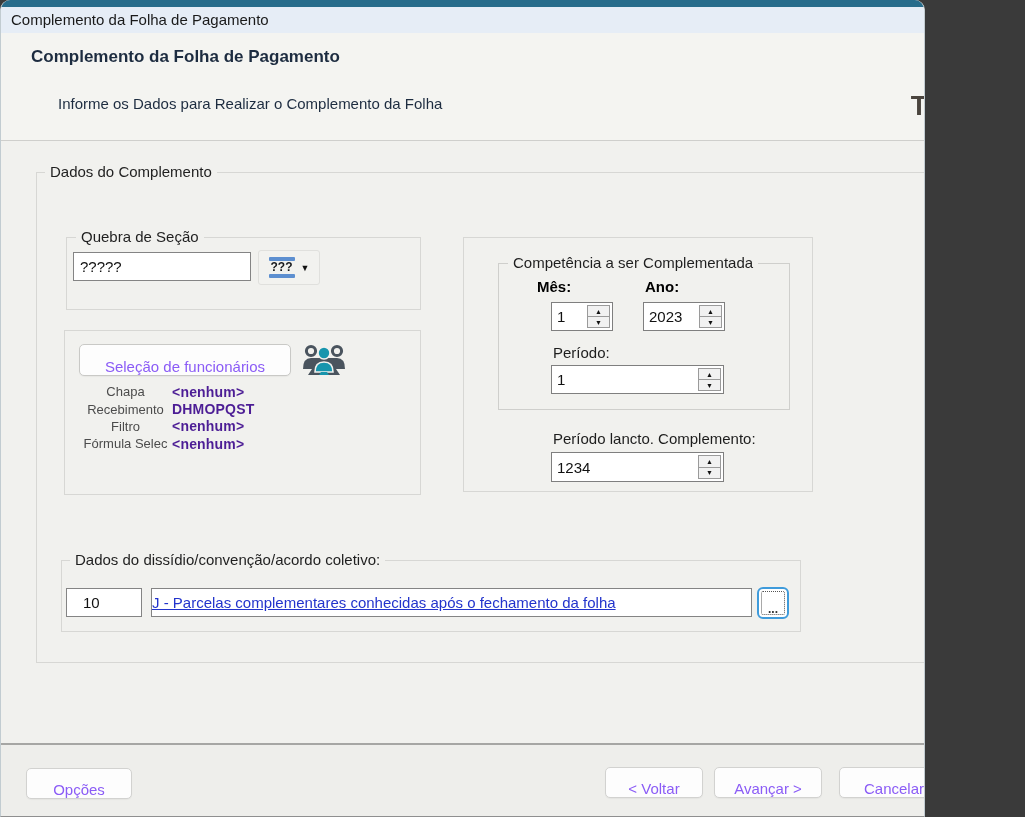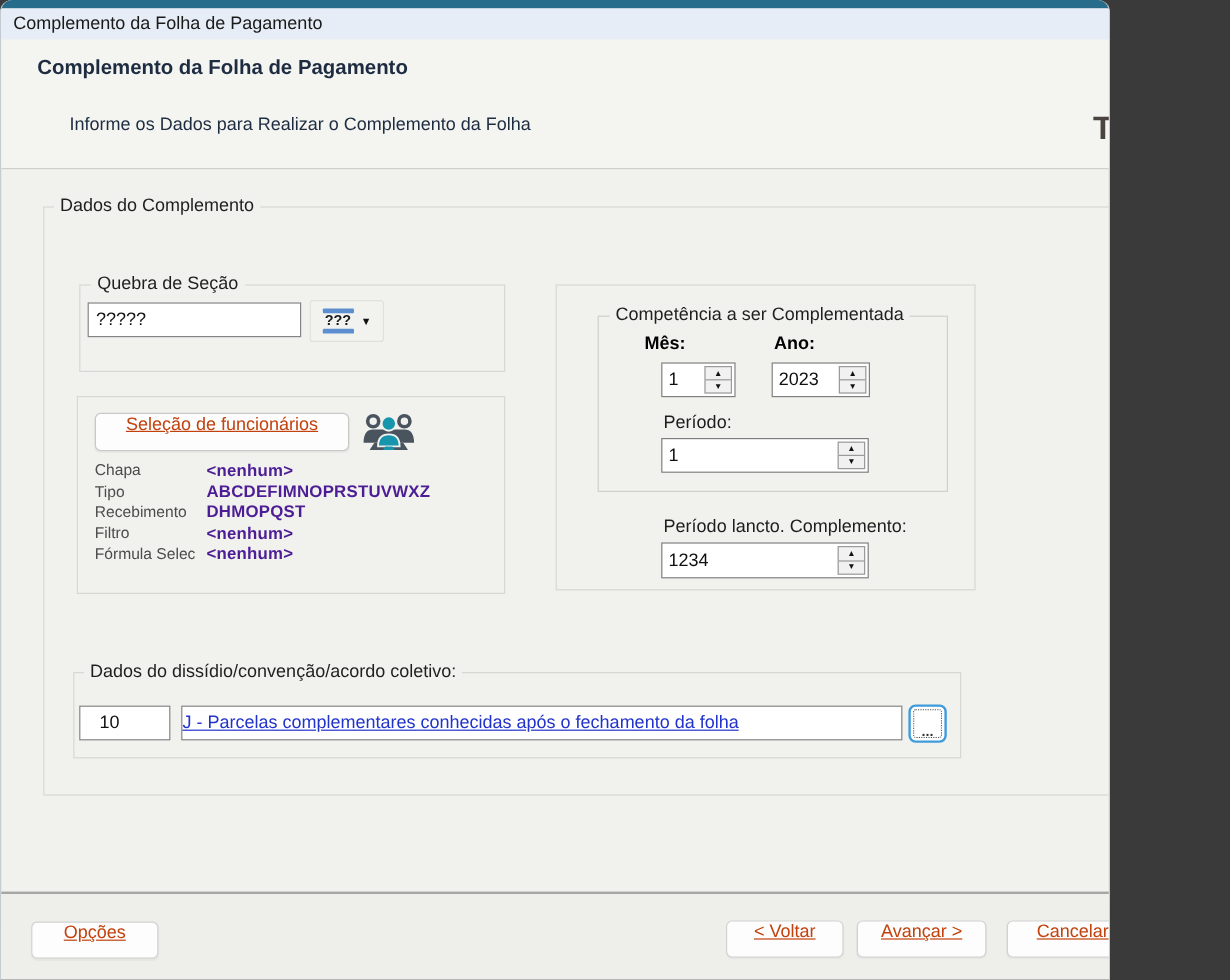--- a/index.html
+++ b/index.html
@@ -24,25 +24,25 @@
           font-family:"Liberation Sans",sans-serif;font-size:15px;color:#111;padding:0 6px;outline:none;}
 
   .picker{position:absolute;display:flex;align-items:center;justify-content:center;
           background:#f2f2ef;border:1px solid #e0e0dd;border-radius:3px;cursor:pointer;}
   .picker-icon{display:flex;flex-direction:column;align-items:center;gap:1px;}
   .pbar{width:26px;height:4px;background:#5d8fd0;border-radius:1px;}
   .ptext{font-size:12px;font-weight:bold;color:#16181c;line-height:11px;}
   .parrow{font-size:9px;color:#111;margin-left:6px;}
 
   .btn{position:absolute;background:#fdfdfd;border:1px solid #d2d2d0;border-radius:5px;
-       font-size:15px;color:#c2410c;text-align:center;box-sizing:border-box;cursor:pointer;
-       display:flex;align-items:flex-start;justify-content:center;box-shadow:0 1px 1px rgba(0,0,0,0.04);text-decoration:underline;}
+       font-size:15px;color:#8b5cf6;text-align:center;box-sizing:border-box;cursor:pointer;
+       display:flex;align-items:flex-end;justify-content:center;box-shadow:0 1px 1px rgba(0,0,0,0.04);}
 
   .criteria{position:absolute;left:78px;top:383px;width:335px;}
-  .crow{display:flex;height:17.4px;align-items:center;}
+  .crow{display:flex;height:17.4px;align-items:center;text-align:center;}
   .clabel{width:93px;font-size:13px;color:#4c4c4c;}
   .cvalue{font-size:14px;font-weight:bold;color:#4c1d95;letter-spacing:0.2px;}
 
   .flabel{position:absolute;font-size:15px;color:#1d1d1d;}
   .flabel.b{font-weight:bold;color:#000;}
 
   .spin{position:absolute;background:#fff;border:1px solid #7f7f7f;box-sizing:border-box;
         display:flex;align-items:stretch;}
   .spin-val{flex:1;font-size:15px;color:#111;padding-left:5px;display:flex;align-items:center;overflow:hidden;}
   .spin-btns{width:21px;margin:2px;border:1px solid #9a9a9a;background:#f1f1f1;
@@ -114,24 +114,20 @@
     <circle cx="23" cy="10" r="6" fill="#1795ad" stroke="#f1f1ee" stroke-width="1.6"></circle>
     <path d="M14,29 Q14,19 23,19 Q32,19 32,29 Z" fill="#1795ad" stroke="#f1f1ee" stroke-width="1.6"></path>
     <path d="M18,32 L20,29 H26 L28,32 Z" fill="#1795ad"></path>
   </svg>
   <div class="criteria">
     <div class="crow">
       <span class="clabel">Chapa</span>
       <span class="cvalue">&lt;nenhum&gt;</span>
     </div>
     <div class="crow">
-      <span class="clabel">Tipo</span>
-      <span class="cvalue">ABCDEFIMNOPRSTUVWXZ</span>
-    </div>
-    <div class="crow">
       <span class="clabel">Recebimento</span>
       <span class="cvalue">DHMOPQST</span>
     </div>
     <div class="crow">
       <span class="clabel">Filtro</span>
       <span class="cvalue">&lt;nenhum&gt;</span>
     </div>
     <div class="crow">
       <span class="clabel">Fórmula Selec</span>
       <span class="cvalue">&lt;nenhum&gt;</span>

